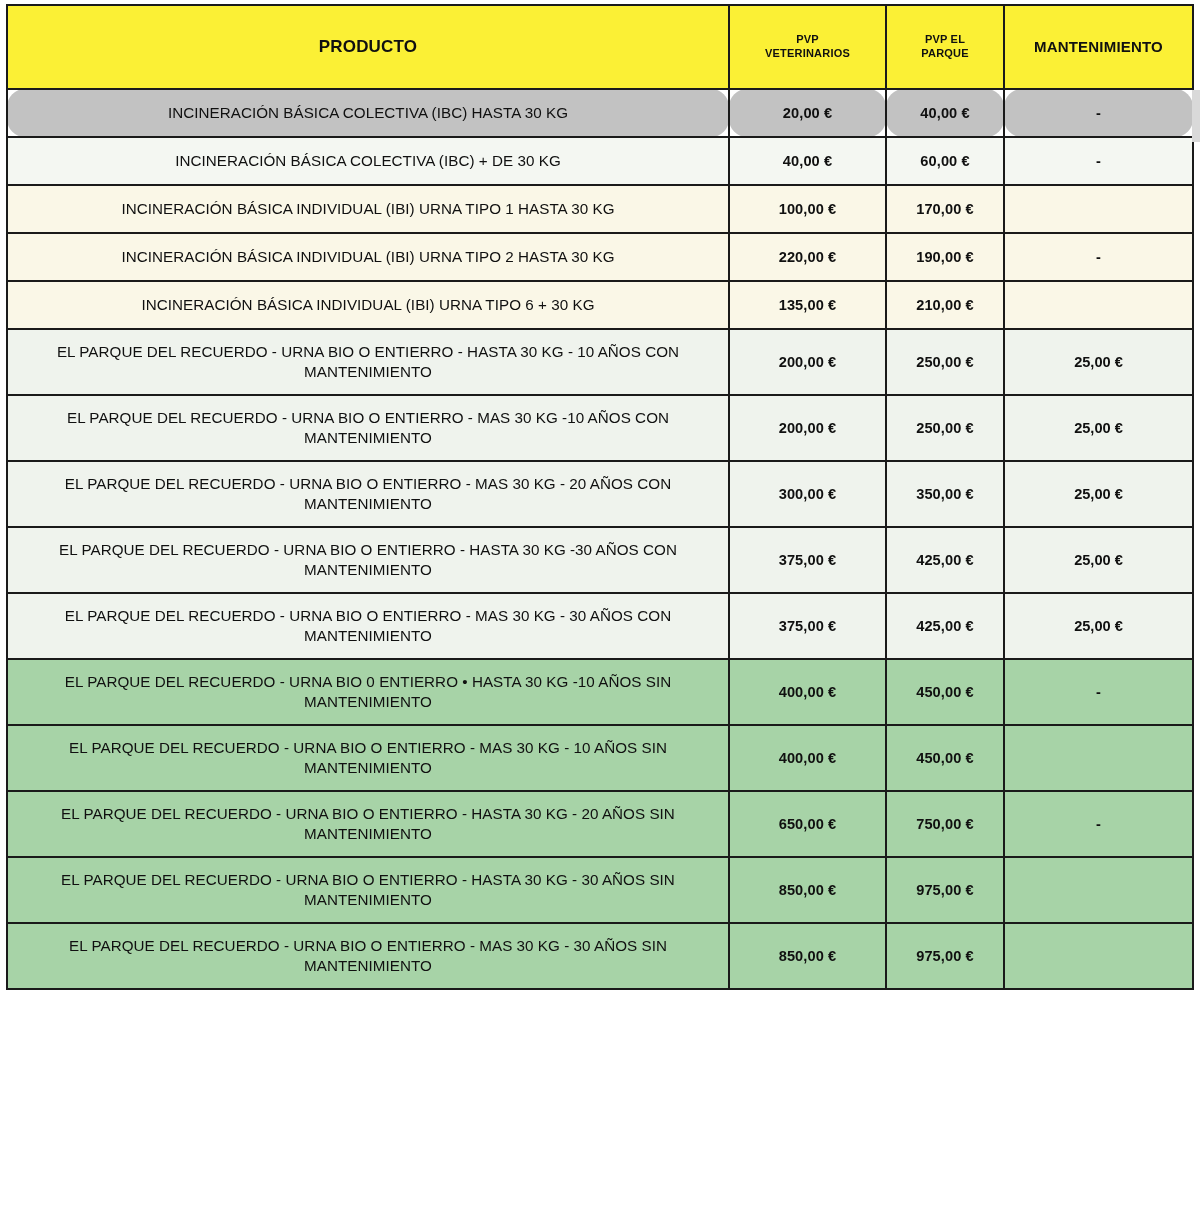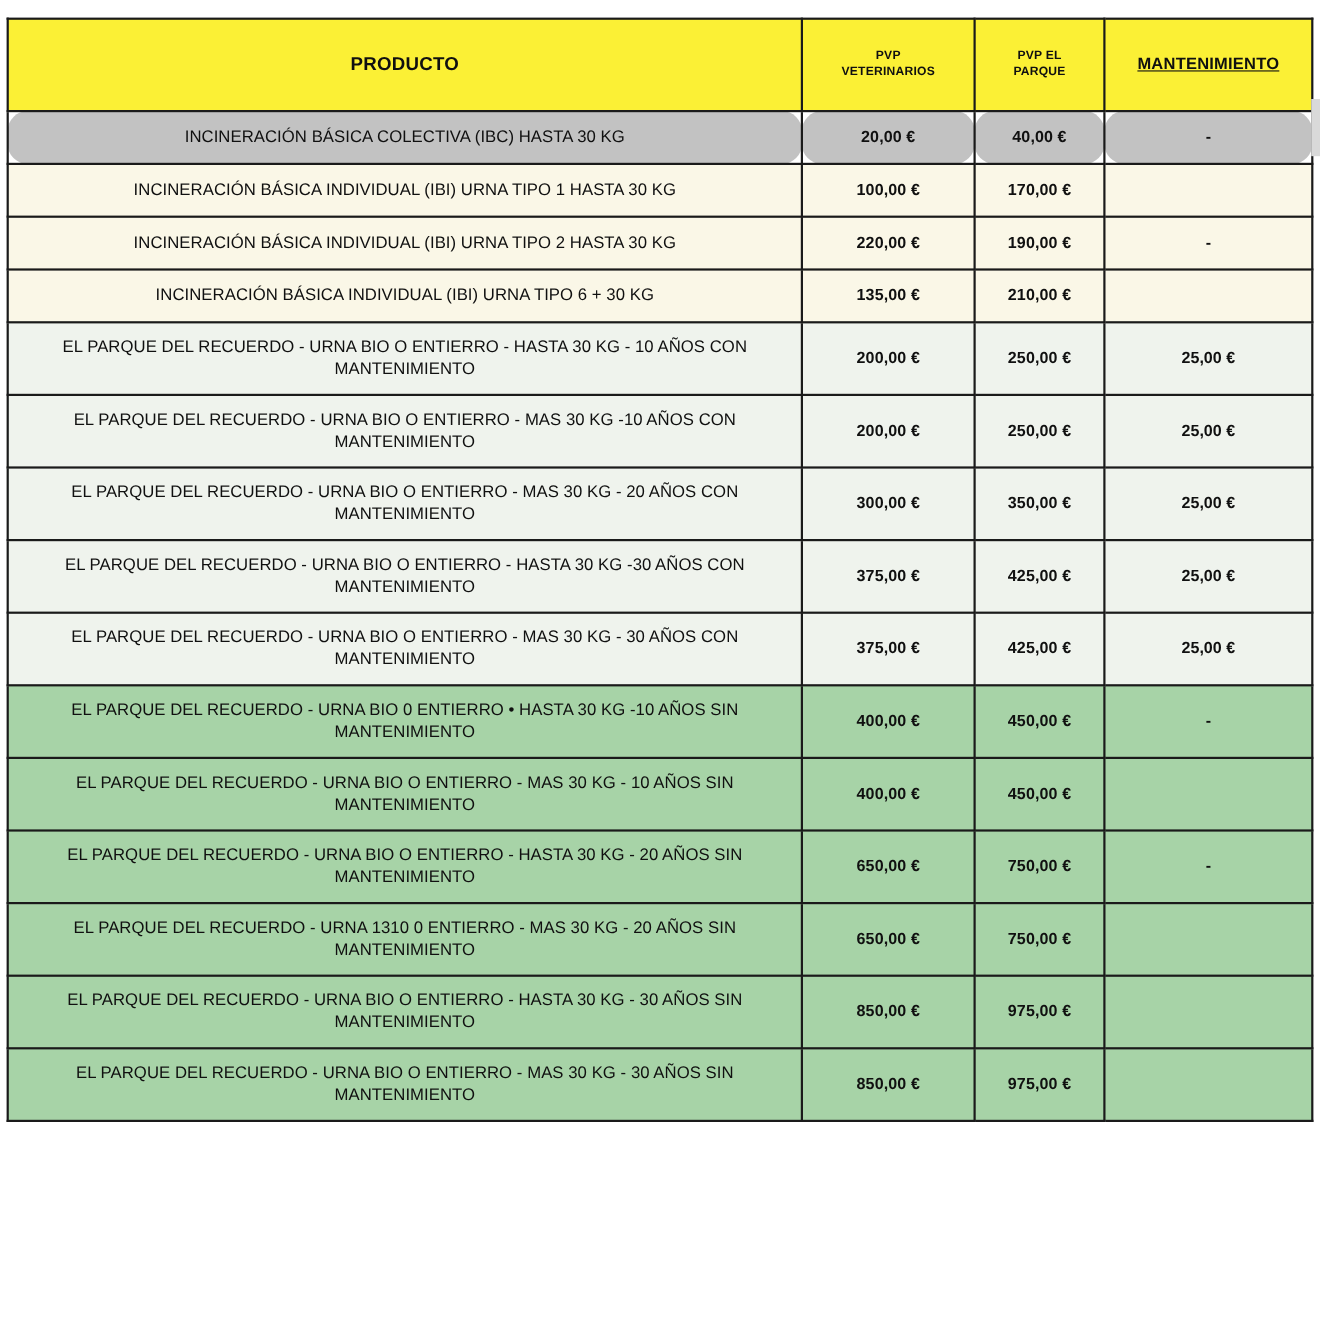--- a/index.html
+++ b/index.html
@@ -13,21 +13,21 @@
     font-family: "Liberation Sans", sans-serif;
     overflow: hidden;
   }
 
   #table-wrap {
     position: relative;
     width: 1200px;
     height: 1222px;
     background: #ffffff;
     box-sizing: border-box;
-    padding: 16px 8px 6px 6px;
+    padding: 4px 8px 6px 6px;
   }
 
   table.price-table {
     width: 1186px;
     border-collapse: collapse;
     table-layout: fixed;
     border: 2px solid #1a1a1a;
   }
 
   table.price-table col.c-producto { width: 722px; }
@@ -47,21 +47,21 @@
   thead th {
     background: #fbf035;
     font-weight: bold;
     text-align: center;
     height: 82px;
     letter-spacing: 0.2px;
   }
   th.h-producto { font-size: 17px; }
   th.h-vet,
   th.h-parque { font-size: 11px; line-height: 1.25; }
-  th.h-mant   { font-size: 15px; line-height: 1.25; text-decoration: underline; }
+  th.h-mant   { font-size: 15px; line-height: 1.25; }
 
   
   td.c-name {
     text-align: center;
     font-size: 15.2px;
     line-height: 1.3;
     padding: 4px 8px;
     letter-spacing: 0.05px;
   }
   td.c-num {
@@ -123,20 +123,26 @@
         <th class="h-mant">MANTENIMIENTO</th>
       </tr>
     </thead>
     <tbody id="table-body">
         <tr class="bg-gray h-single">
           <td class="c-name">INCINERACIÓN BÁSICA COLECTIVA (IBC) HASTA 30 KG</td>
           <td class="c-num">20,00 €</td>
           <td class="c-num">40,00 €</td>
           <td class="c-mant">-</td>
         </tr>
+        <tr class="bg-white h-single">
+          <td class="c-name">INCINERACIÓN BÁSICA COLECTIVA (IBC) + DE 30 KG</td>
+          <td class="c-num">40,00 €</td>
+          <td class="c-num">60,00 €</td>
+          <td class="c-mant">-</td>
+        </tr>
         <tr class="bg-cream h-single">
           <td class="c-name">INCINERACIÓN BÁSICA INDIVIDUAL (IBI) URNA TIPO 1 HASTA 30 KG</td>
           <td class="c-num">100,00 €</td>
           <td class="c-num">170,00 €</td>
           <td class="c-mant"></td>
         </tr>
         <tr class="bg-cream h-single">
           <td class="c-name">INCINERACIÓN BÁSICA INDIVIDUAL (IBI) URNA TIPO 2 HASTA 30 KG</td>
           <td class="c-num">220,00 €</td>
           <td class="c-num">190,00 €</td>
@@ -190,26 +196,20 @@
           <td class="c-num">450,00 €</td>
           <td class="c-mant"></td>
         </tr>
         <tr class="bg-green h-double">
           <td class="c-name">EL PARQUE DEL RECUERDO - URNA BIO O ENTIERRO - HASTA 30 KG - 20 AÑOS SIN MANTENIMIENTO</td>
           <td class="c-num">650,00 €</td>
           <td class="c-num">750,00 €</td>
           <td class="c-mant">-</td>
         </tr>
         <tr class="bg-green h-double">
-          <td class="c-name">EL PARQUE DEL RECUERDO - URNA 1310 0 ENTIERRO - MAS 30 KG - 20 AÑOS SIN MANTENIMIENTO</td>
-          <td class="c-num">650,00 €</td>
-          <td class="c-num">750,00 €</td>
-          <td class="c-mant"></td>
-        </tr>
-        <tr class="bg-green h-double">
           <td class="c-name">EL PARQUE DEL RECUERDO - URNA BIO O ENTIERRO - HASTA 30 KG - 30 AÑOS SIN MANTENIMIENTO</td>
           <td class="c-num">850,00 €</td>
           <td class="c-num">975,00 €</td>
           <td class="c-mant"></td>
         </tr>
         <tr class="bg-green h-double">
           <td class="c-name">EL PARQUE DEL RECUERDO - URNA BIO O ENTIERRO - MAS 30 KG - 30 AÑOS SIN MANTENIMIENTO</td>
           <td class="c-num">850,00 €</td>
           <td class="c-num">975,00 €</td>
           <td class="c-mant"></td>

